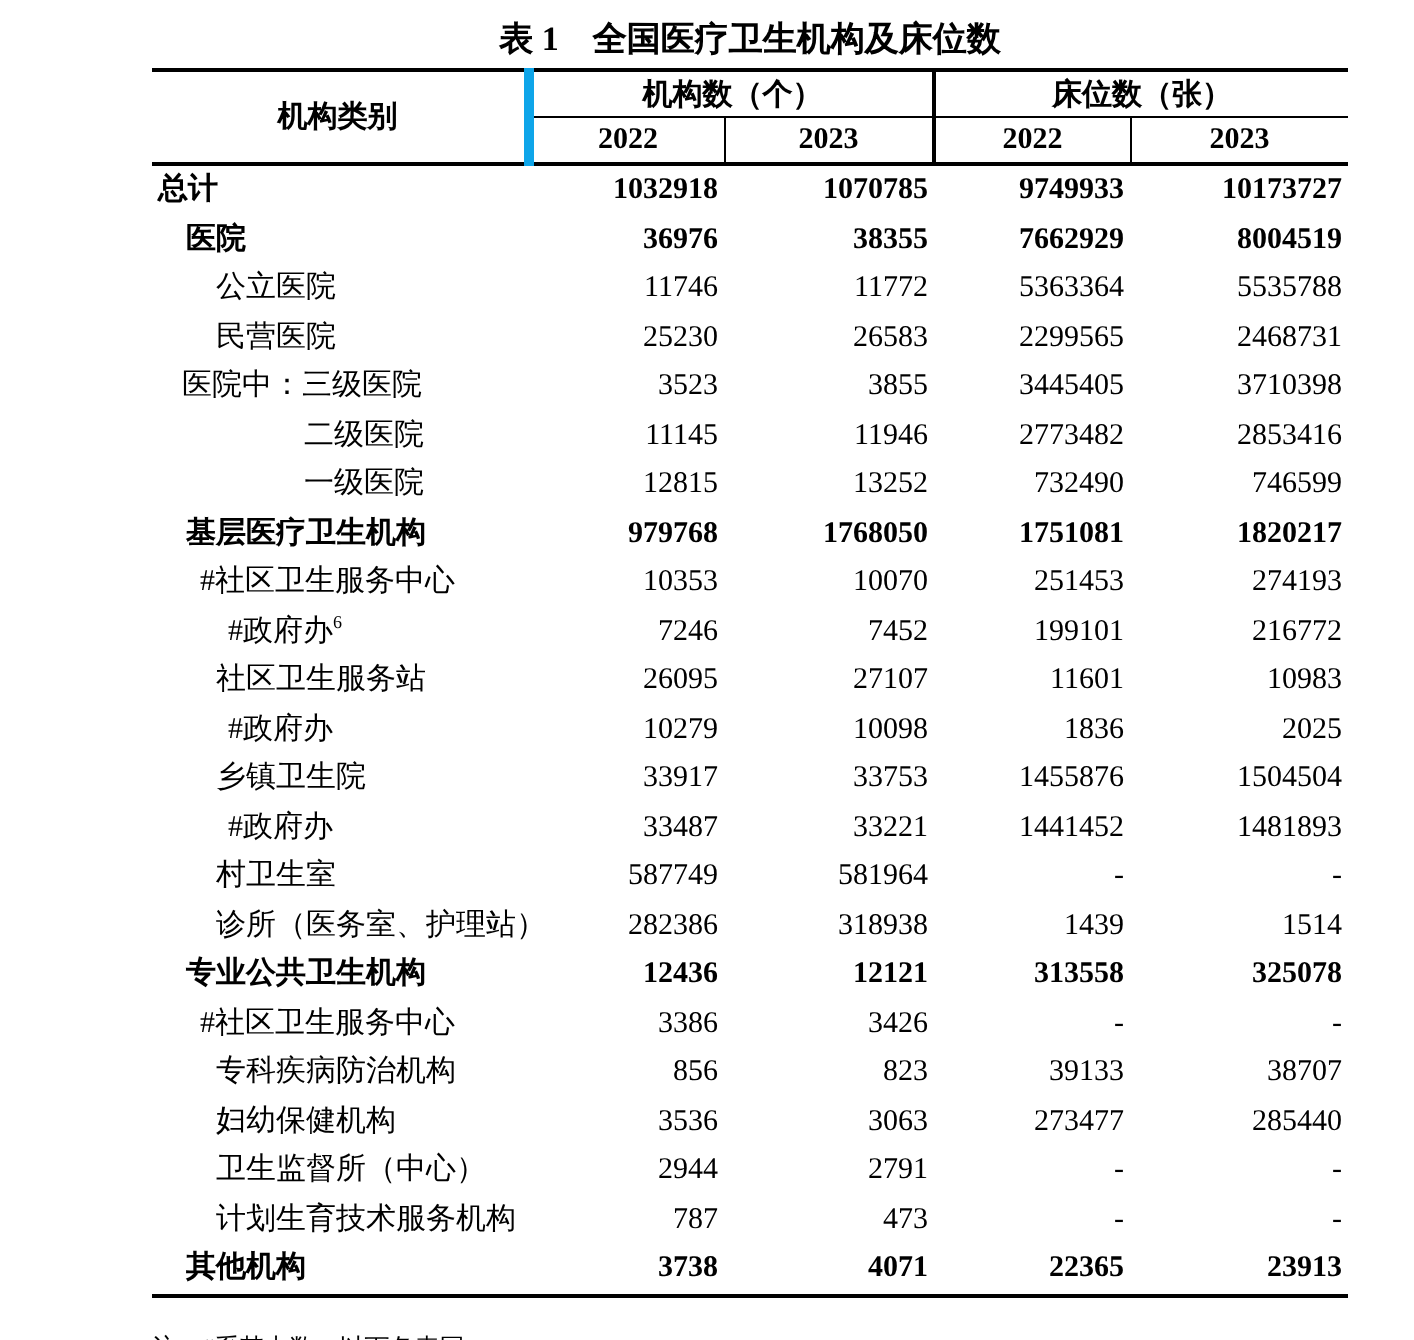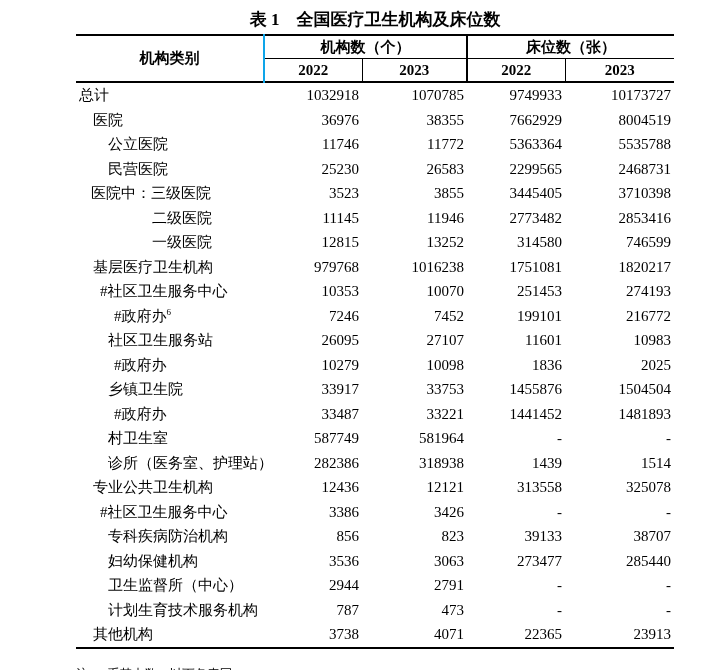--- a/index.html
+++ b/index.html
@@ -42,40 +42,40 @@
   thead th {
     font-weight: bold;
     font-size: 15px;
     padding: 0;
     text-align: center;
     vertical-align: middle;
   }
   thead tr.r-group th { height: 22px; }
   thead tr.r-years th { height: 22px; }
   thead { border-bottom: 2px solid #000; }
-  th.cat { border-right: 2px solid #0ea5e9; }
+  th.cat { border-right: 5px solid #0ea5e9; }
   th.grp { border-bottom: 1px solid #000; }
   th.g1  { border-right: 2px solid #000; margin-top: 28px; }
   th.y1  { border-right: 1px solid #000; }
   th.y2  { border-right: 2px solid #000; }
   th.y3  { border-right: 1px solid #000; }
 
   tbody td {
     font-size: 15px;
     height: 24.5px;
     line-height: 24.5px;
     padding: 0;
     vertical-align: middle;
     white-space: nowrap;
   }
   tbody td.num {
     text-align: right;
     padding-right: 3px;
   }
-  tbody tr.bold td { font-weight: normal; }
+  tbody tr.bold td { font-weight: bold; }
   td.label-cell .lbl { display: inline-block; }
   .ind-0  { padding-left: 3px; }
   .ind-1  { padding-left: 17px; }
   .ind-2  { padding-left: 32px; }
   .ind-2h { padding-left: 24px; }
   .ind-3h { padding-left: 38px; }
   .ind-s1 { padding-left: 15px; }
   .ind-s2 { padding-left: 76px; }
   .lbl sup { font-size: 9px; line-height: 0; }
 
@@ -154,27 +154,27 @@
     <td class="label-cell"><span class="lbl ind-s2">二级医院</span></td>
     <td class="num">11145</td>
     <td class="num">11946</td>
     <td class="num">2773482</td>
     <td class="num">2853416</td>
   </tr>
           <tr>
     <td class="label-cell"><span class="lbl ind-s2">一级医院</span></td>
     <td class="num">12815</td>
     <td class="num">13252</td>
-    <td class="num">314580</td>
+    <td class="num">732490</td>
     <td class="num">746599</td>
   </tr>
           <tr class="bold">
     <td class="label-cell"><span class="lbl ind-1">基层医疗卫生机构</span></td>
     <td class="num">979768</td>
-    <td class="num">1016238</td>
+    <td class="num">1768050</td>
     <td class="num">1751081</td>
     <td class="num">1820217</td>
   </tr>
           <tr>
     <td class="label-cell"><span class="lbl ind-2h">#社区卫生服务中心</span></td>
     <td class="num">10353</td>
     <td class="num">10070</td>
     <td class="num">251453</td>
     <td class="num">274193</td>
   </tr>

